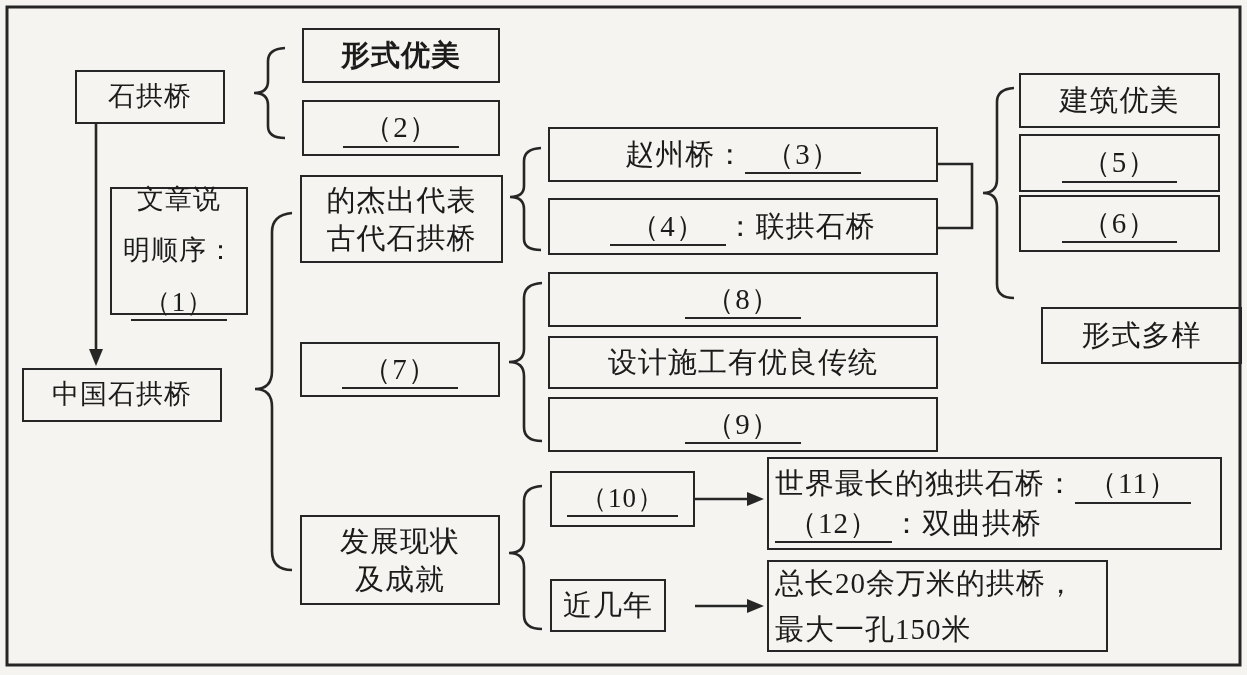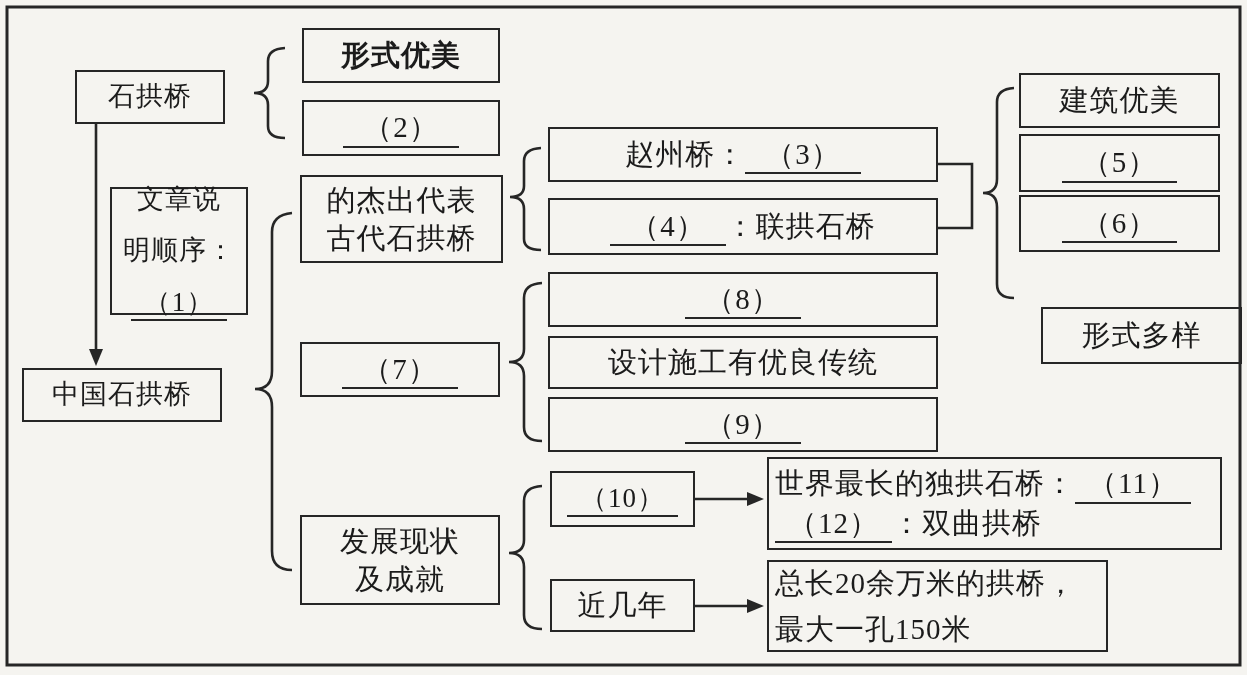--- a/index.html
+++ b/index.html
@@ -126,21 +126,21 @@
   </div>
 
   <div class="box" style="left:548px;top:397px;width:390px;height:55px;">
     <span class="row"><span class="blank">（9）</span></span>
   </div>
 
   <div class="box small" style="left:550px;top:471px;width:145px;height:56px;">
     <span class="row"><span class="blank narrow">（10）</span></span>
   </div>
 
-  <div class="box" style="left:550px;top:579px;width:145px;height:53px;">
+  <div class="box" style="left:550px;top:579px;width:116px;height:53px;">
     <span class="row">近几年</span>
   </div>
 
   <div class="box" style="left:1019px;top:73px;width:201px;height:55px;">
     <span class="row">建筑优美</span>
   </div>
 
   <div class="box" style="left:1019px;top:134px;width:201px;height:58px;">
     <span class="row"><span class="blank">（5）</span></span>
   </div>

